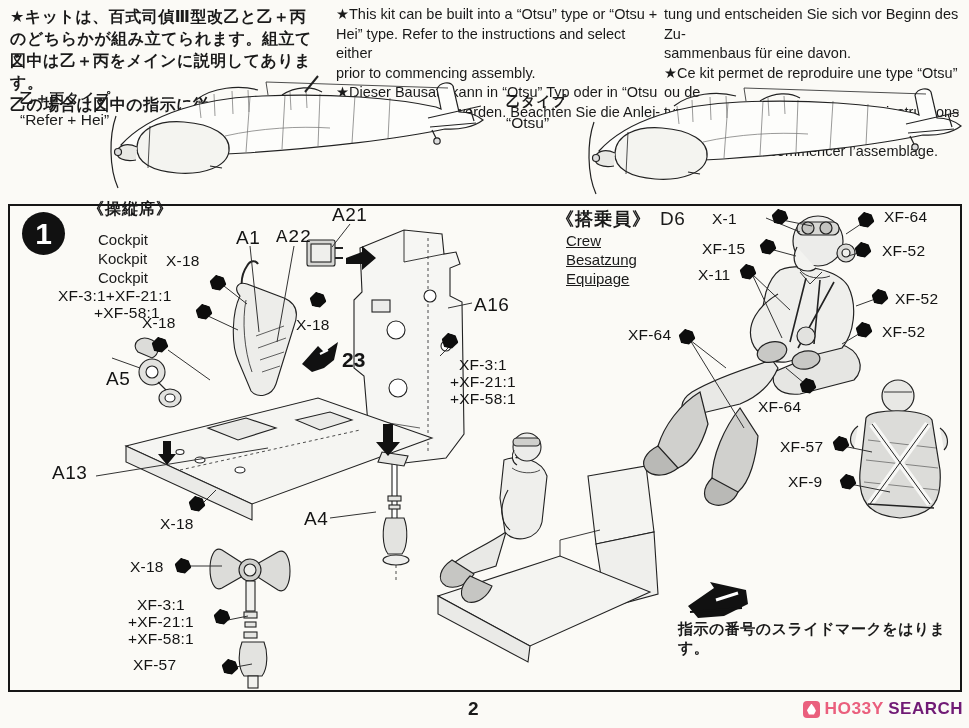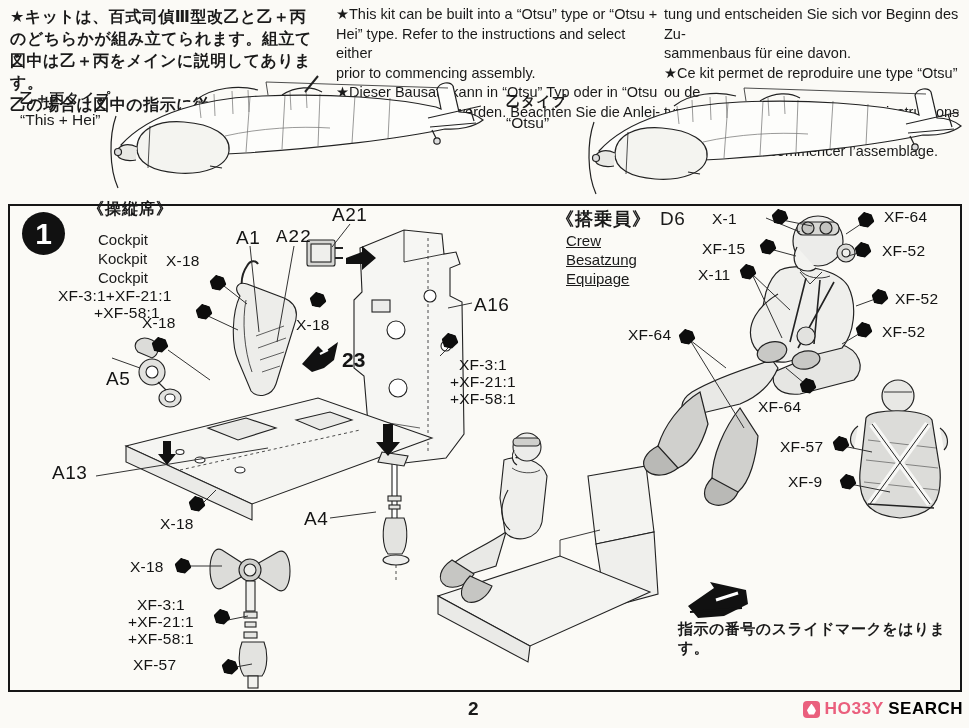--- a/index.html
+++ b/index.html
@@ -43,21 +43,21 @@
 
   
   #page-number{left:468px;top:698px;font-size:19px;font-weight:700;}
   #hobby-logo{right:6px;top:699px;display:flex;align-items:center;gap:5px;}
   #hobby-logo .mark{width:17px;height:17px;border-radius:4px;background:#ea5f7d;position:relative;}
   #hobby-logo .mark::after{
     content:"";position:absolute;left:4px;top:3px;width:9px;height:11px;background:#fff;
     clip-path:polygon(50% 0,80% 35%,100% 65%,78% 100%,22% 100%,0 62%,25% 30%);
   }
   #hobby-logo .brand{color:#ea5f7d;font-weight:700;font-size:17px;letter-spacing:.5px;transform:scaleX(1.02);}
-  #hobby-logo .search{color:#000000;font-weight:700;font-size:17px;letter-spacing:.5px;}
+  #hobby-logo .search{color:#701a75;font-weight:700;font-size:17px;letter-spacing:.5px;}
 
   
   .co{position:absolute;color:#141414;}
   .co.part{font-size:19px;letter-spacing:.5px;}
   .co.paint{font-size:15.5px;letter-spacing:.2px;}
   .co.mix{font-size:15.5px;white-space:pre;line-height:17px;letter-spacing:.2px;}
   .co.num{font-size:21px;font-weight:700;}
   .dot{
     position:absolute;width:17px;height:15px;background:#0d0d0d;
     clip-path:polygon(28% 0,74% 5%,100% 46%,72% 96%,26% 100%,0 52%);
@@ -80,21 +80,21 @@
 ★Dieser Bausatz kann in “Otsu” Typ oder in “Otsu
 + Hei” Typ gebaut werden. Beachten Sie die Anlei-</div>
   <div class="abs hdr-fr pre">tung und entscheiden Sie sich vor Beginn des Zu-
 sammenbaus für eine davon.
 ★Ce kit permet de reproduire une type “Otsu” ou de
 type “Otsu + Hei”. Se reporter aux instructions et
 choisir avant de commencer l’assemblage.</div>
 
   <div class="abs" id="ac-label-left">
     <div class="ac-label-jp">乙＋丙タイプ</div>
-    <div class="ac-label-en">“This + Hei”</div>
+    <div class="ac-label-en">“Refer + Hei”</div>
   </div>
   <div class="abs" id="ac-label-right">
     <div class="ac-label-jp">乙タイプ</div>
     <div class="ac-label-en">“Otsu”</div>
   </div>
 
   <svg width="969" height="728" viewBox="0 0 969 728">
     <defs>
       <g id="plane-profile" stroke="#222" stroke-width="1.2" fill="#fdfdfb">
         <path d="M121,149 C150,117 205,102 262,100 C330,97 395,102 436,111 L441,113 L437,93 C440,86 450,85 453,90 L459,116 C469,116 478,120 483,124 C474,131 459,134 445,133 C400,143 320,152 245,157 C190,160 140,160 121,149 Z"></path>

